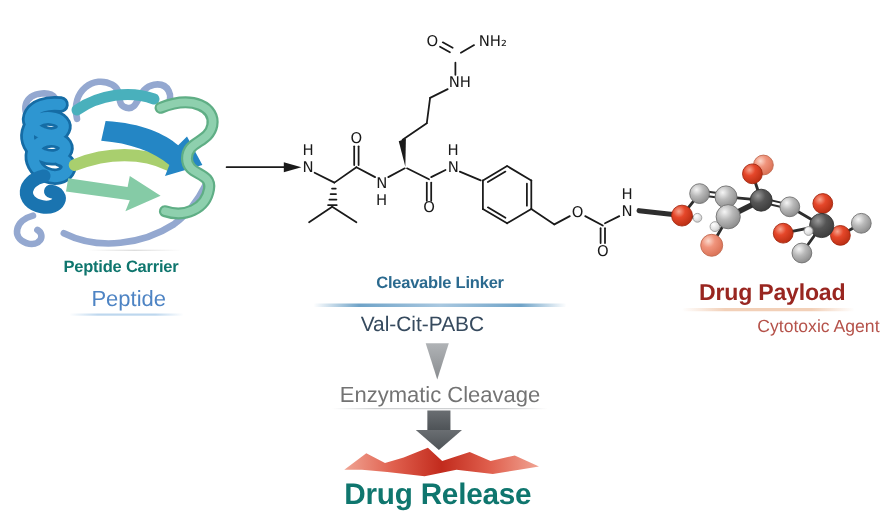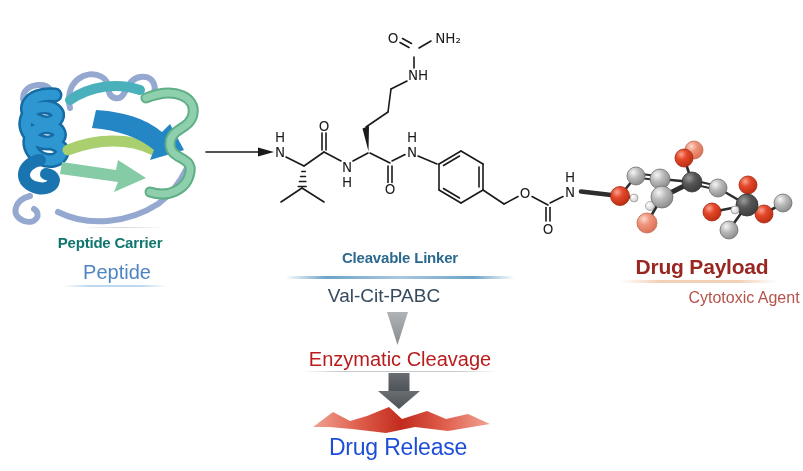--- a/index.html
+++ b/index.html
@@ -6,22 +6,22 @@
   .canvas {
     position:relative; width:803px; height:471px; background:#ffffff;
     overflow:hidden; font-family:"Liberation Sans", sans-serif;
   }
   .abs { position:absolute; }
   .label { white-space:nowrap; transform:translateX(-50%); }
   .pc-title   { font-size:15px; font-weight:bold; color:#0f766e; letter-spacing:-0.2px; }
   .pc-sub     { font-size:20px; color:#4E84C4; }
   .lk-title   { font-size:15px; font-weight:bold; color:#2B6A8F; letter-spacing:-0.2px; }
   .lk-sub     { font-size:19px; color:#364A5E; }
-  .enz        { font-size:20px; color:#b91c1c; }
-  .release    { font-size:23px; font-weight:normal; color:#1d4ed8; letter-spacing:-0.2px; }
+  .enz        { font-size:20px; color:#737373; }
+  .release    { font-size:27px; font-weight:bold; color:#0f766e; letter-spacing:-0.2px; }
   .dp-title   { font-size:21px; font-weight:bold; color:#992620; letter-spacing:-0.2px; }
   .dp-sub     { font-size:16px; color:#B5524A; }
   .lk-underline {
     left:285px; top:276px; width:230px; height:3px; border-radius:2px;
     background:linear-gradient(90deg, rgba(111,163,200,0) 0%, #6FA3C8 18%, #A9C8E0 50%, #6FA3C8 82%, rgba(111,163,200,0) 100%);
   }
   .enz-underline {
     left:302px; top:371px; width:196px; height:1px;
     background:linear-gradient(90deg, rgba(200,202,204,0), #C8CACC 20%, #C8CACC 80%, rgba(200,202,204,0));
   }

